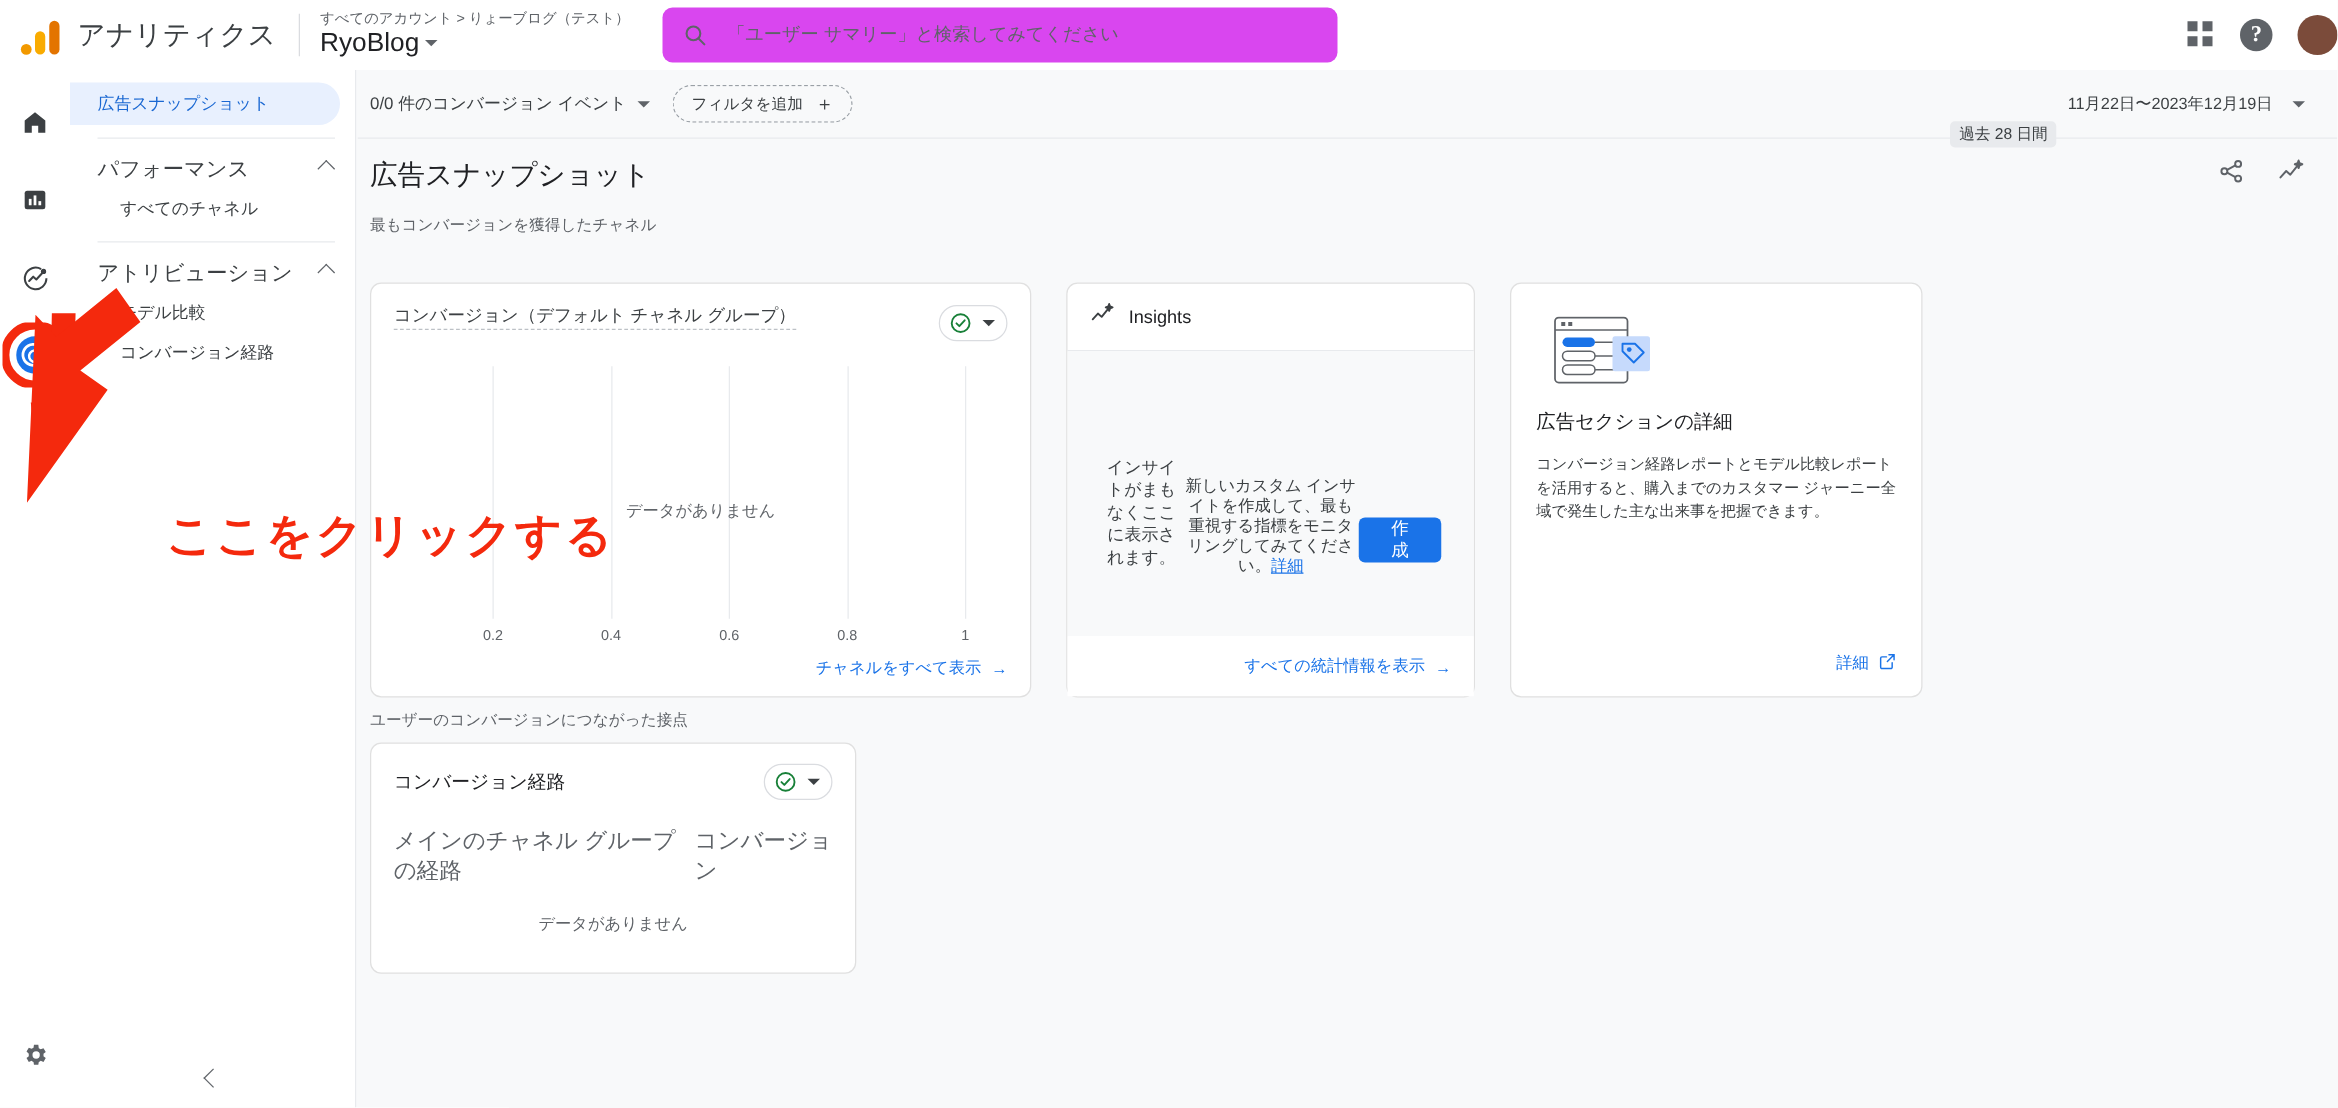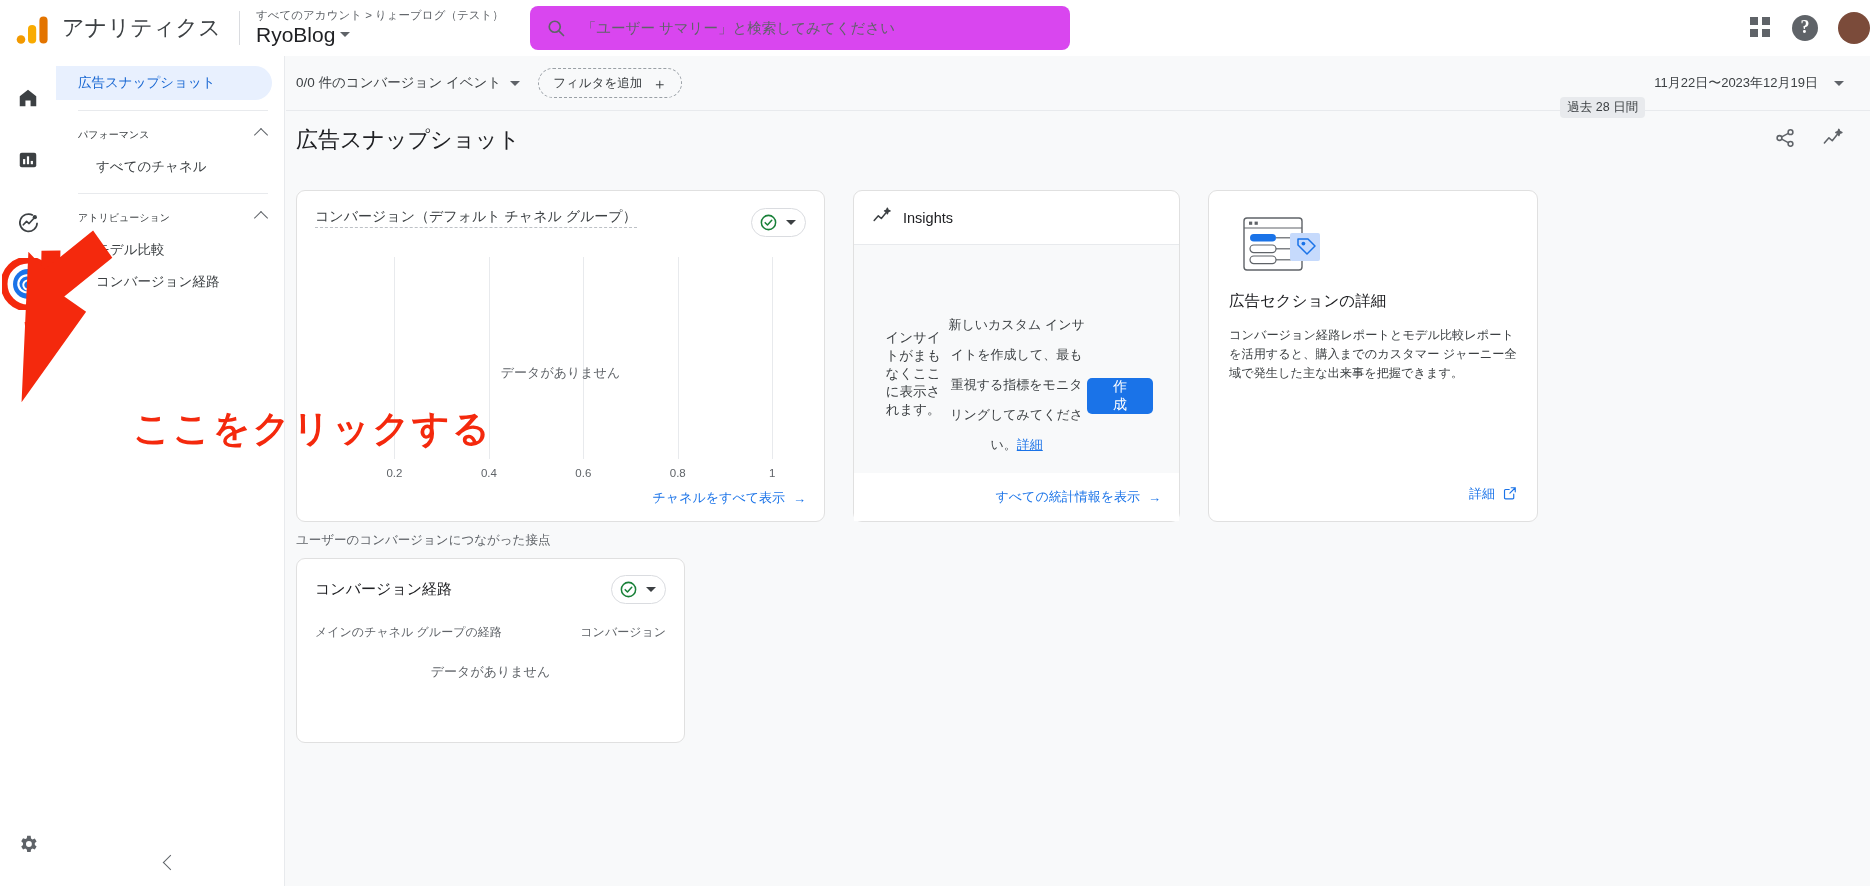--- a/index.html
+++ b/index.html
@@ -71,21 +71,21 @@
   .subnav-item {
     height:34px; display:flex; align-items:center; padding-left:22px;
     font-size:13.5px; color:#3c4043; cursor:pointer; white-space:nowrap;
   }
   .subnav-item.selected {
     background:#e8f0fe; color:#1967d2; border-radius:0 17px 17px 0; margin-right:12px;
   }
   .subnav-sep { height:1px; background:#e8eaed; margin:10px 16px 8px 22px; }
   .subnav-group {
     height:32px; display:flex; align-items:center; justify-content:space-between;
-    padding:0 18px 0 22px; font-size:10px; color:#3c4043; cursor:pointer;
+    padding:0 18px 0 22px; font-size:17px; color:#3c4043; cursor:pointer;
   }
   .chev { width:10px; height:10px; border-left:1.6px solid #5f6368; border-top:1.6px solid #5f6368; transform:rotate(45deg); }
   .subnav-sub { height:32px; display:flex; align-items:center; padding-left:40px; font-size:13.5px; color:#3c4043; cursor:pointer; white-space:nowrap; }
   .collapse-btn {
     position:absolute; bottom:18px; left:0; width:229px; display:flex; justify-content:center;
   }
   .collapse-btn .arrow { width:11px;height:11px;border-left:1.7px solid #5f6368;border-bottom:1.7px solid #5f6368;transform:rotate(45deg); }
 
   
   .main {
@@ -147,38 +147,38 @@
   .insights-head {
     height:54px; display:flex; align-items:center; gap:11px; padding:0 18px;
     border-bottom:1px solid #e8eaed;
   }
   .insights-title { font-size:14.5px; color:#202124; font-weight:500; }
   .insights-body {
     flex:1; background:#f8f9fa; display:flex; flex-direction:row; align-items:center;
     padding:52px 26px 0 26px; text-align:center;
   }
   .ins-line1 { font-size:13.5px; color:#3c4043; margin-bottom:22px; }
-  .ins-line2 { font-size:13px; color:#3c4043; line-height:30px; }
+  .ins-line2 { font-size:13px; color:#3c4043; line-height:16px; }
   .btn-primary {
     margin-top:22px; background:#1a73e8; color:#fff; border:0; border-radius:5px;
     height:36px; padding:0 26px; font-size:14px; cursor:pointer; font-family:inherit;
   }
   .insights-foot { background:#fff; display:flex; justify-content:flex-end; align-items:center; padding:0 18px; height:48px;}
 
   .illus { width:82px; height:58px; margin:8px 0 16px 14px; }
   .card-c-title { font-size:15.5px; color:#202124; margin:0 0 14px 0; font-weight:400; }
   .card-c-p { font-size:12.2px; color:#3c4043; line-height:19px; margin:0 0 13px 0; }
   .card-c-foot { margin-top:auto; display:flex; justify-content:flex-end; align-items:center; gap:7px; }
 
   .card-d { width:389px; height:auto; min-height:185px; margin-left:10px; padding-bottom:6px; }
   .card-d-head { display:flex; align-items:center; padding:16px 18px 0 18px; }
   .card-d-title { font-size:15px; color:#202124; }
   .col-head {
     display:flex; justify-content:space-between; padding:20px 18px 0 18px;
-    font-size:12px; color:#5f6368;
+    font-size:18px; color:#5f6368;
   }
   .card-d-nodata { text-align:center; font-size:13px; color:#5f6368; padding:22px 0 0 0; }
 
   
   .overlay { position:absolute; inset:0; pointer-events:none; z-index:40; }
   .anno-text {
     position:absolute; left:133px; top:404px; font-size:37px; color:#f4290d;
     font-weight:700; letter-spacing:2px; font-family:"DejaVu Sans", sans-serif;
   }
 </style>
@@ -328,20 +328,21 @@
         </span>
         <span>
           <svg width="22" height="22" viewBox="0 0 24 24" fill="none" stroke="#5f6368" stroke-width="1.7" stroke-linecap="round" stroke-linejoin="round">
             <path d="M2.6 17.4l5-5.6 3.6 3.2 5.6-7"></path>
             <path d="M18.4 2.6l.9 2.4 2.4.9-2.4.9-.9 2.4-.9-2.4-2.4-.9 2.4-.9z" fill="#5f6368"></path>
           </svg>
         </span>
       </div>
     </div>
 
+    <div class="section-label">最もコンバージョンを獲得したチャネル</div>
 
     <div class="cards-row">
 
       <div class="card card-a">
         <div class="card-a-head">
           <span class="metric-name">コンバージョン（デフォルト チャネル グループ）</span>
           <span class="pill-check">
             <svg width="19" height="19" viewBox="0 0 24 24" fill="none" stroke="#188038" stroke-width="1.9">
               <circle cx="12" cy="12" r="9"></circle>
                 <path d="M7.8 12.2l2.9 2.9 5.4-6" stroke-linecap="round" stroke-linejoin="round"></path>

